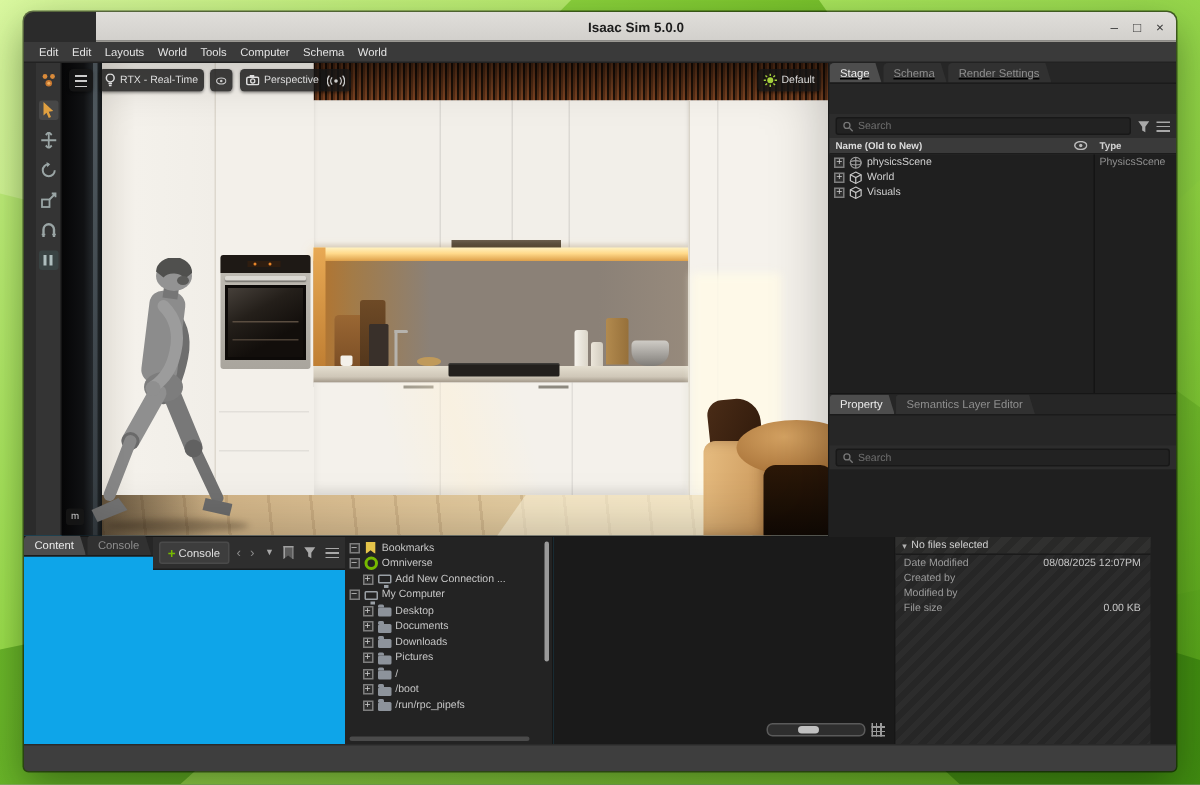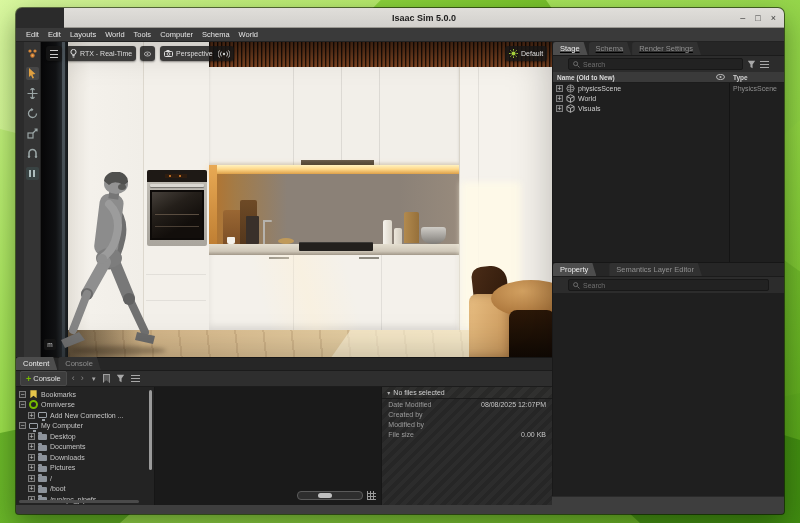--- a/index.html
+++ b/index.html
@@ -137,21 +137,21 @@
   .sliders-glyph { width:8px; height:8px;
     background:repeating-linear-gradient(0deg,#ccc 0 1px,transparent 1px 3.5px); }
   .unit-badge { position:absolute; left:3px; top:297px; width:12px; height:11px; background:rgba(22,22,22,.85);
     border-radius:2px; color:#c8c8c8; font-size:6.5px; display:flex; align-items:center; justify-content:center; z-index:10; }
 
   
   .tabbar { display:flex; align-items:flex-end; background:#262626; border-bottom:1px solid #1b1b1b; }
   .tab { font-size:7.5px; color:#8f8f8f; background:#313131; padding:2px 8px 2px 7px; margin-right:1px;
     border-radius:3px 3px 0 0; clip-path:polygon(0 0,calc(100% - 4px) 0,100% 100%,0 100%); white-space:nowrap; }
   .tab.active { background:#4d4d4d; color:#ececec; }
-  .search-row { display:flex; align-items:center; gap:4px; padding:2px 15px; background:#2c2c2c; }
+  .search-row { display:flex; align-items:center; gap:4px; padding:2px 4px; background:#2c2c2c;margin-top:20px; }
   .field { flex:1; display:flex; align-items:center; gap:3px; background:#222; border:1px solid #181818;
     border-radius:2px; height:12px; padding:0 4px; }
   .field input { flex:1; border:none; outline:none; background:transparent; color:#b8b8b8; font-size:7px;
     font-family:"Liberation Sans", sans-serif; }
   .field input::placeholder { color:#6f6f6f; }
   .funnel { width:9px; height:9px; }
   .burger { width:9px; height:7px; background:repeating-linear-gradient(0deg,#a8a8a8 0 1px,transparent 1px 3px); }
 
   
   .stage-panel { height:221px; display:flex; flex-direction:column; border-bottom:1px solid #161616; }
@@ -165,21 +165,21 @@
   .st-row .type { position:absolute; left:180px; color:#8f8f8f; }
   .exp { width:7px; height:7px; border:1px solid #7d7d7d; background:#2e2e2e; color:#cfcfcf; font-size:7px;
     line-height:5px; text-align:center; margin:0 3px 0 3px; flex:none; }
   .prim-icon { width:9px; height:9px; margin-right:3px; flex:none; }
 
   
   .property-panel { flex:1; display:flex; flex-direction:column; }
   .property-body { flex:1; background:#1f1f1f; }
 
   
-  .content-browser { height:139px; display:flex; flex-direction:column; background:#b91c1c; border-top:1px solid #171717; }
+  .content-browser { height:139px; display:flex; flex-direction:row; background:#0ea5e9; border-top:1px solid #171717; }
   .cb-toolbar { height:22px; display:flex; align-items:center; gap:4px; padding:0 4px; background:#2e2e2e;
     border-bottom:1px solid #1c1c1c; }
   .import-btn { display:flex; align-items:center; gap:2px; background:#3d3d3d; border:1px solid #4a4a4a;
     border-radius:2px; height:15px; padding:0 5px; font-size:7.5px; color:#e0e0e0; }
   .import-plus { color:#76b900; font-weight:bold; font-size:9px; line-height:8px; }
   .nav-arrow { color:#8a8a8a; font-size:9px; line-height:9px; padding:0 1px; }
   .path-field { width:340px; }
   .cb-right-icons { display:flex; align-items:center; gap:6px; margin-left:2px; }
   .dd-glyph { color:#a8a8a8; font-size:6px; }
   .flag { width:7px; height:9px; border:1px solid #a0a0a0; border-bottom:none;
@@ -600,21 +600,21 @@
                   <path d="M5 0.8 L9 2.8 V7.2 L5 9.2 L1 7.2 V2.8 Z"></path>
                   <path d="M1 2.8 L5 4.8 L9 2.8 M5 4.8 V9.2"></path>
                 </svg>
               <span>Visuals</span>
               <span class="type"></span>
             </div>
           </div>
         </div>
 
         <div class="property-panel">
-          <div class="tabbar" style="height:14px;gap:12px;">
+          <div class="tabbar" style="height:14px;">
             <span class="tab active">Property</span>
             <span class="tab">Semantics Layer Editor</span>
           </div>
           <div class="search-row">
             <div class="field">
               <svg width="7" height="7" viewBox="0 0 8 8">
                   <circle cx="3" cy="3" r="2.3" fill="none" stroke="#777" stroke-width="1"></circle>
                   <line x1="5" y1="5" x2="7.4" y2="7.4" stroke="#777" stroke-width="1"></line>
                 </svg>
               <input placeholder="Search" style="">

